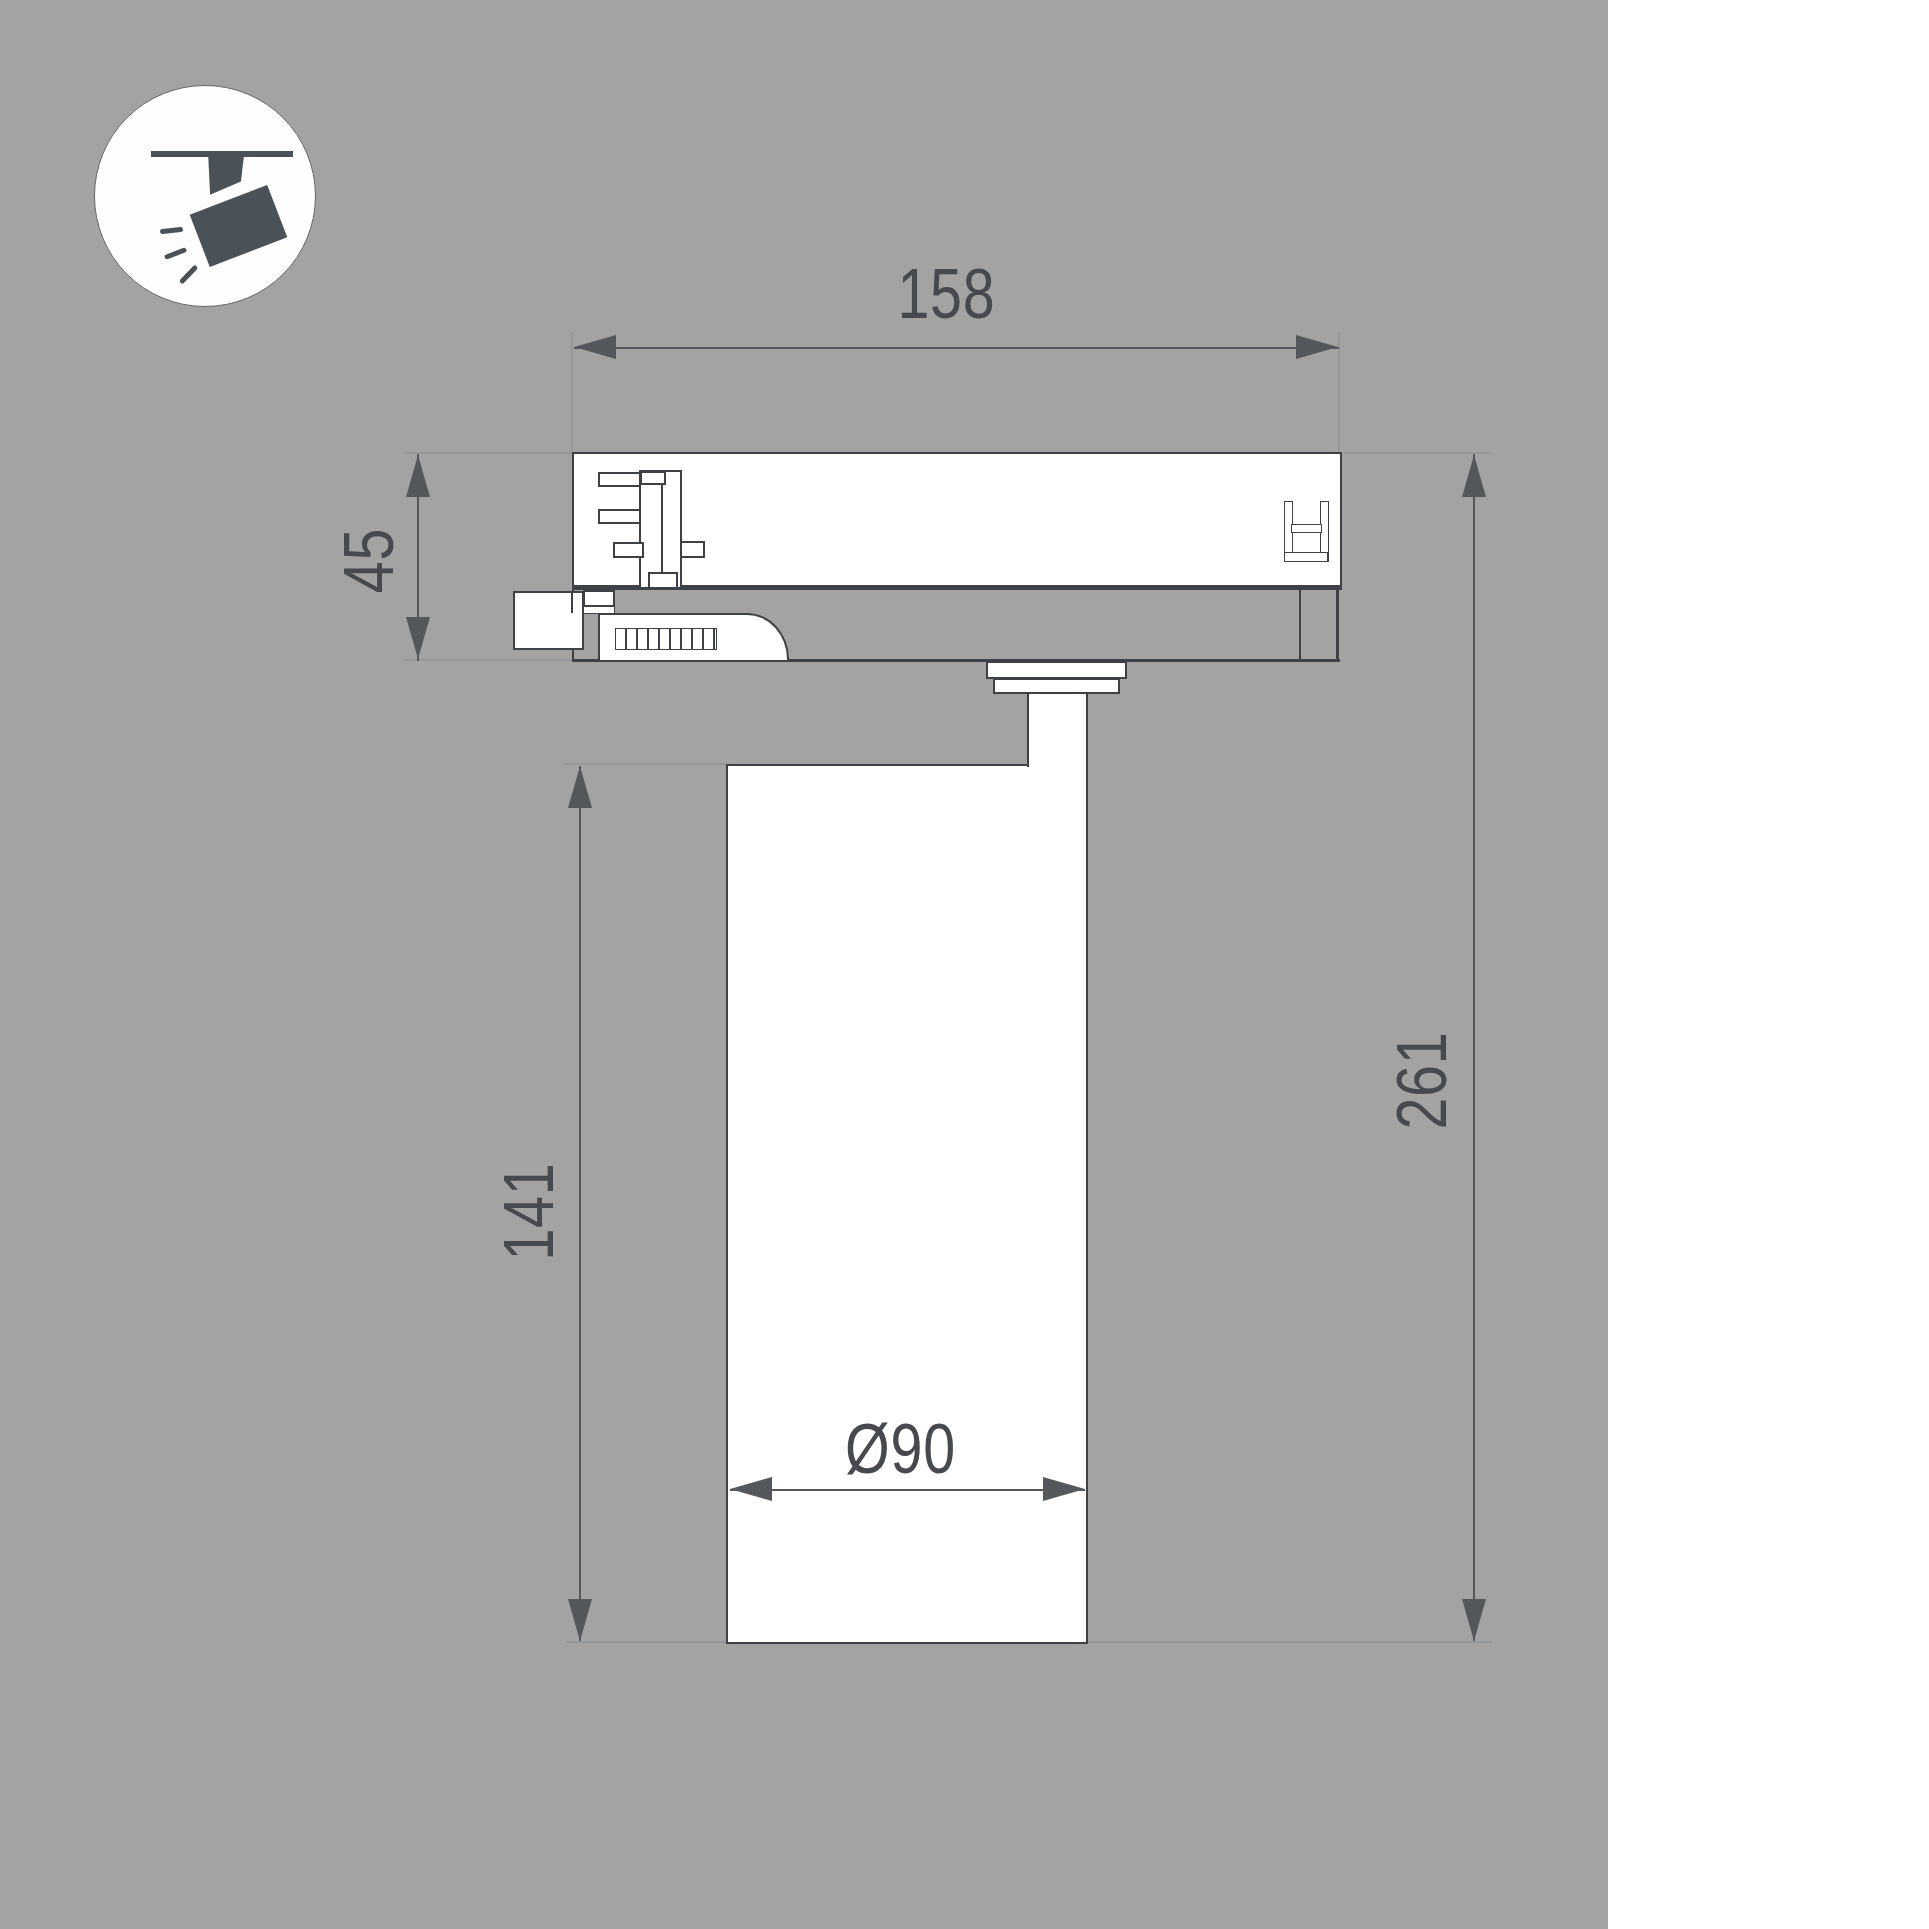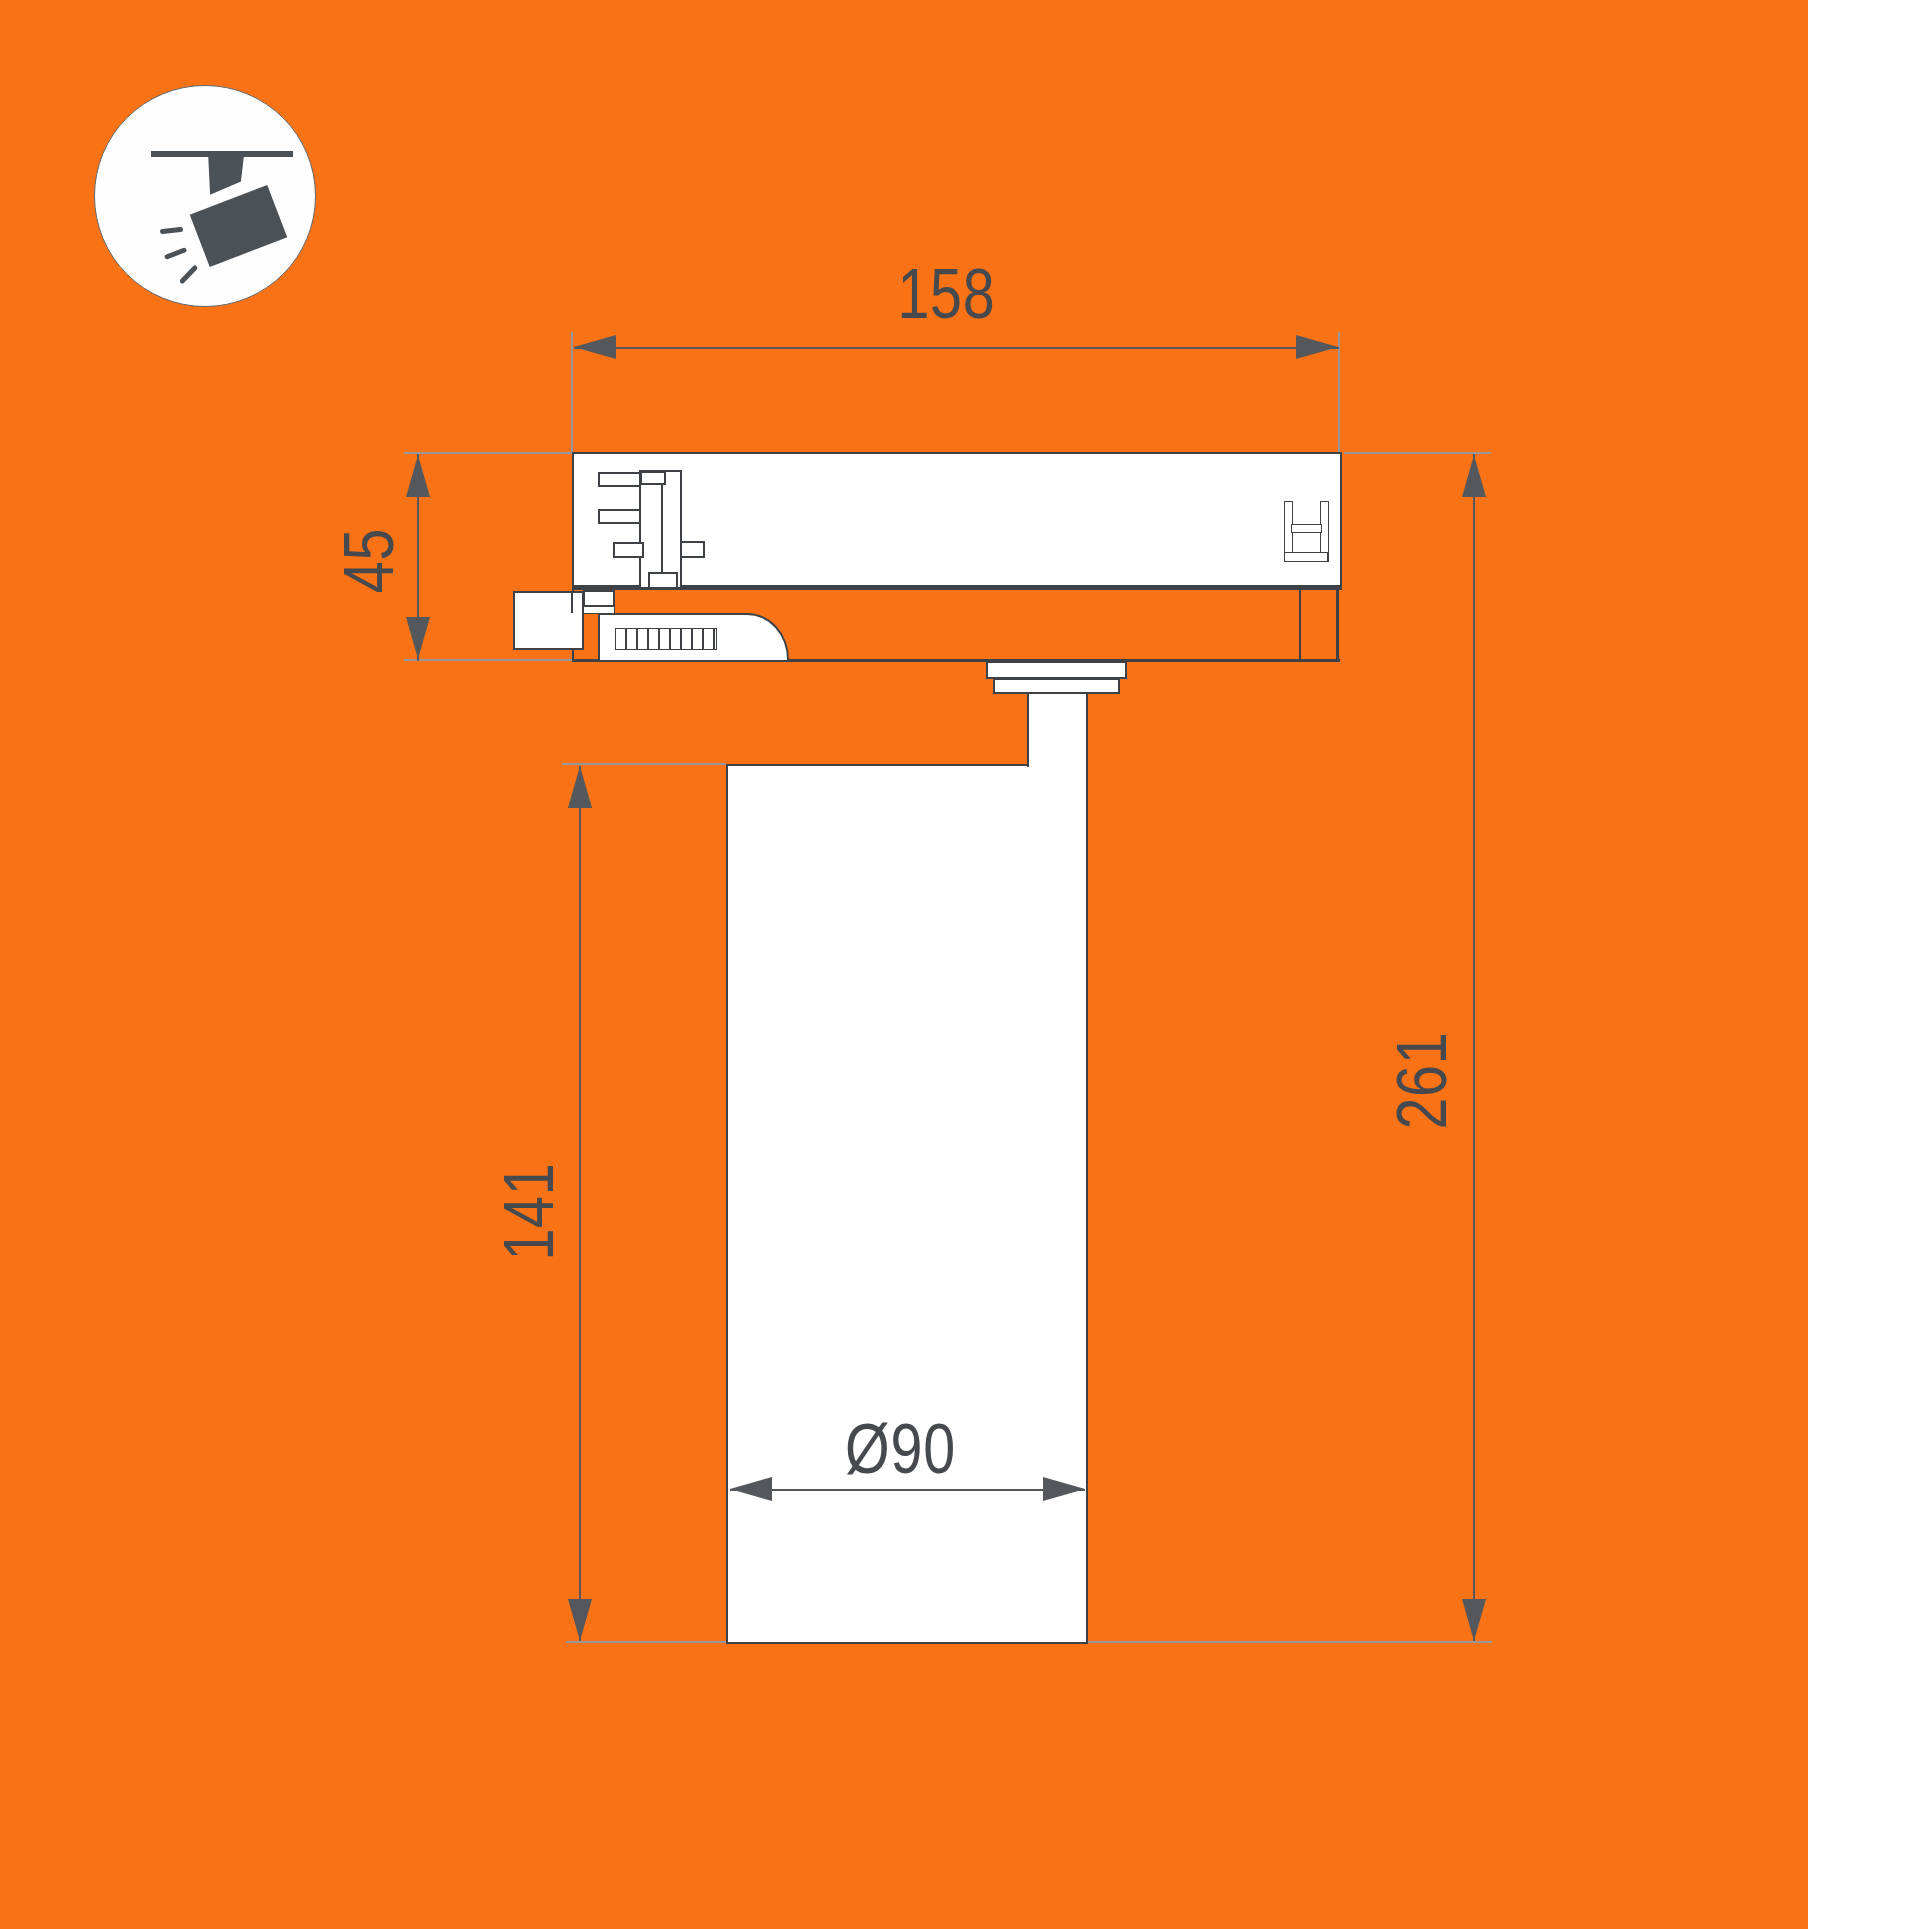--- a/index.html
+++ b/index.html
@@ -1,16 +1,16 @@
 <!DOCTYPE html>
 <html><head>
 <meta charset="utf-8">
 <style>
   html,body{margin:0;padding:0;background:#ffffff;}
-  #canvas{position:relative;width:1808px;height:1929px;background:#f97316;overflow:hidden;
+  #canvas{position:relative;width:1608px;height:1929px;background:#a3a3a3;overflow:hidden;
           font-family:"Liberation Sans", sans-serif;}
   .s{position:absolute;}
   
   .ln{position:absolute;background:#3e4247;}
   
   .ext{position:absolute;background:#95989b;}
   
   .dimln{position:absolute;background:#54585c;}
   
   .outl{position:absolute;border:2.4px solid #3e4247;background:#ffffff;box-sizing:border-box;}

